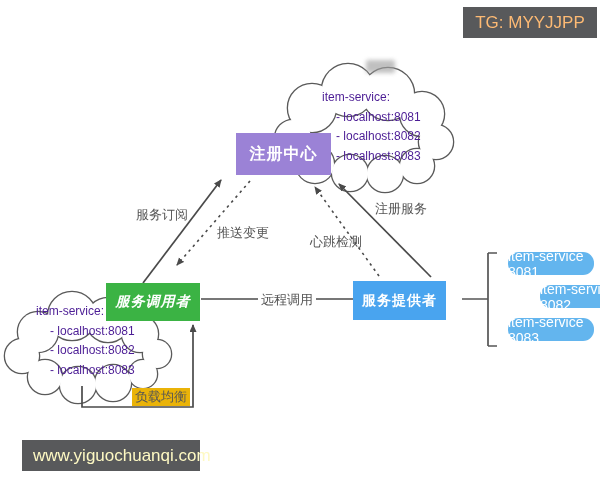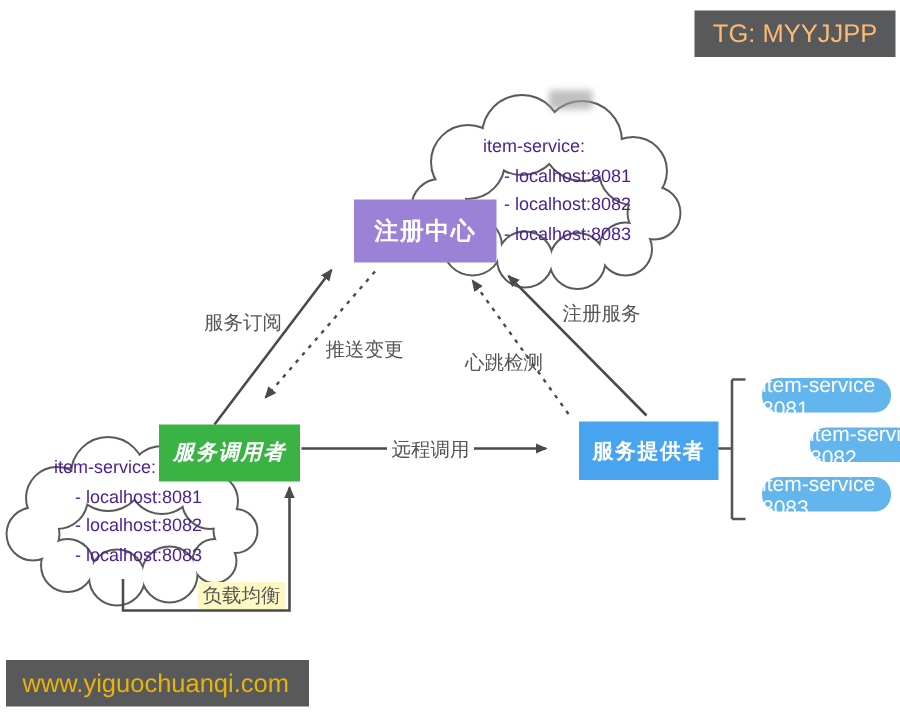--- a/index.html
+++ b/index.html
@@ -7,51 +7,51 @@
     position:relative;width:600px;height:480px;background:#fff;overflow:hidden;
     font-family:"Liberation Sans","DejaVu Sans",sans-serif;
   }
   .stage svg{position:absolute;left:0;top:0;z-index:0;}
   .node{
     position:absolute;z-index:2;display:flex;align-items:center;justify-content:center;
     color:#fff;font-weight:bold;border-radius:0;letter-spacing:1px;
   }
   .node-registry{left:236px;top:133px;width:95px;height:42px;background:#9b82d6;font-size:16px;}
   .node-consumer{left:106px;top:283px;width:94px;height:38px;background:#3bb344;font-size:14px;font-style:italic;}
-  .node-provider{left:386px;top:281px;width:93px;height:39px;background:#49a4ef;font-size:14px;}
+  .node-provider{left:353px;top:281px;width:93px;height:39px;background:#49a4ef;font-size:14px;}
   .inst{
     position:absolute;left:508px;width:86px;height:23px;z-index:2;background:#63b5ee;
     border-radius:11px;color:#fff;font-size:14px;display:flex;align-items:center;justify-content:center;
   }
   .inst-1{top:252px;} .inst-2{top:285px;margin-left:32px;} .inst-3{top:318px;}
   .edge-label{
     position:absolute;z-index:3;color:#555;font-size:13px;white-space:nowrap;
   }
   .lbl-subscribe{left:136px;top:206px;text-align:right;}
   .lbl-push{left:217px;top:224px;}
   .lbl-heartbeat{left:310px;top:233px;}
   .lbl-register{left:375px;top:200px;}
   .lbl-remote{left:258px;top:291px;background:#fff;padding:0 3px;}
-  .lbl-lb{left:132px;top:388px;background:#fef9c3;padding:0 3px;}
+  .lbl-lb{left:132px;top:388px;background:#eab308;padding:0 3px;}
   .cloud-text{position:absolute;z-index:1;color:#4c1d95;font-size:12px;}
   .cloud-text .ct-title{white-space:nowrap;}
   .cloud-text .ct-item{white-space:nowrap;margin-left:14px;margin-top:5.5px;}
   .cloud-text-top{left:322px;top:90px;}
   .cloud-text-bottom{left:36px;top:304px;}
   .smudge{
     position:absolute;left:366px;top:60px;width:29px;height:13px;z-index:1;
     background:#9f9f9f;opacity:.65;filter:blur(2px);border-radius:2px;
   }
   .tg-badge{
     position:absolute;left:463px;top:7px;width:134px;height:31px;z-index:5;
     background:#58595b;color:#fdba74;font-size:17px;display:flex;align-items:center;justify-content:center;
   }
   .site-bar{
-    position:absolute;left:4px;top:440px;width:202px;height:31px;z-index:5;
-    background:#58595b;color:#eab308;font-size:17px;display:flex;align-items:center;padding-left:11px;box-sizing:border-box;
+    position:absolute;left:22px;top:440px;width:178px;height:31px;z-index:5;
+    background:#58595b;color:#fef9c3;font-size:17px;display:flex;align-items:center;padding-left:11px;box-sizing:border-box;
   }
 </style>
 </head>
 <body>
 
 <div class="stage">
 
   <svg width="600" height="480" viewBox="0 0 600 480">
     <defs>
       <marker id="arrow" markerWidth="9" markerHeight="8" refX="7" refY="3.5" orient="auto" markerUnits="userSpaceOnUse">

